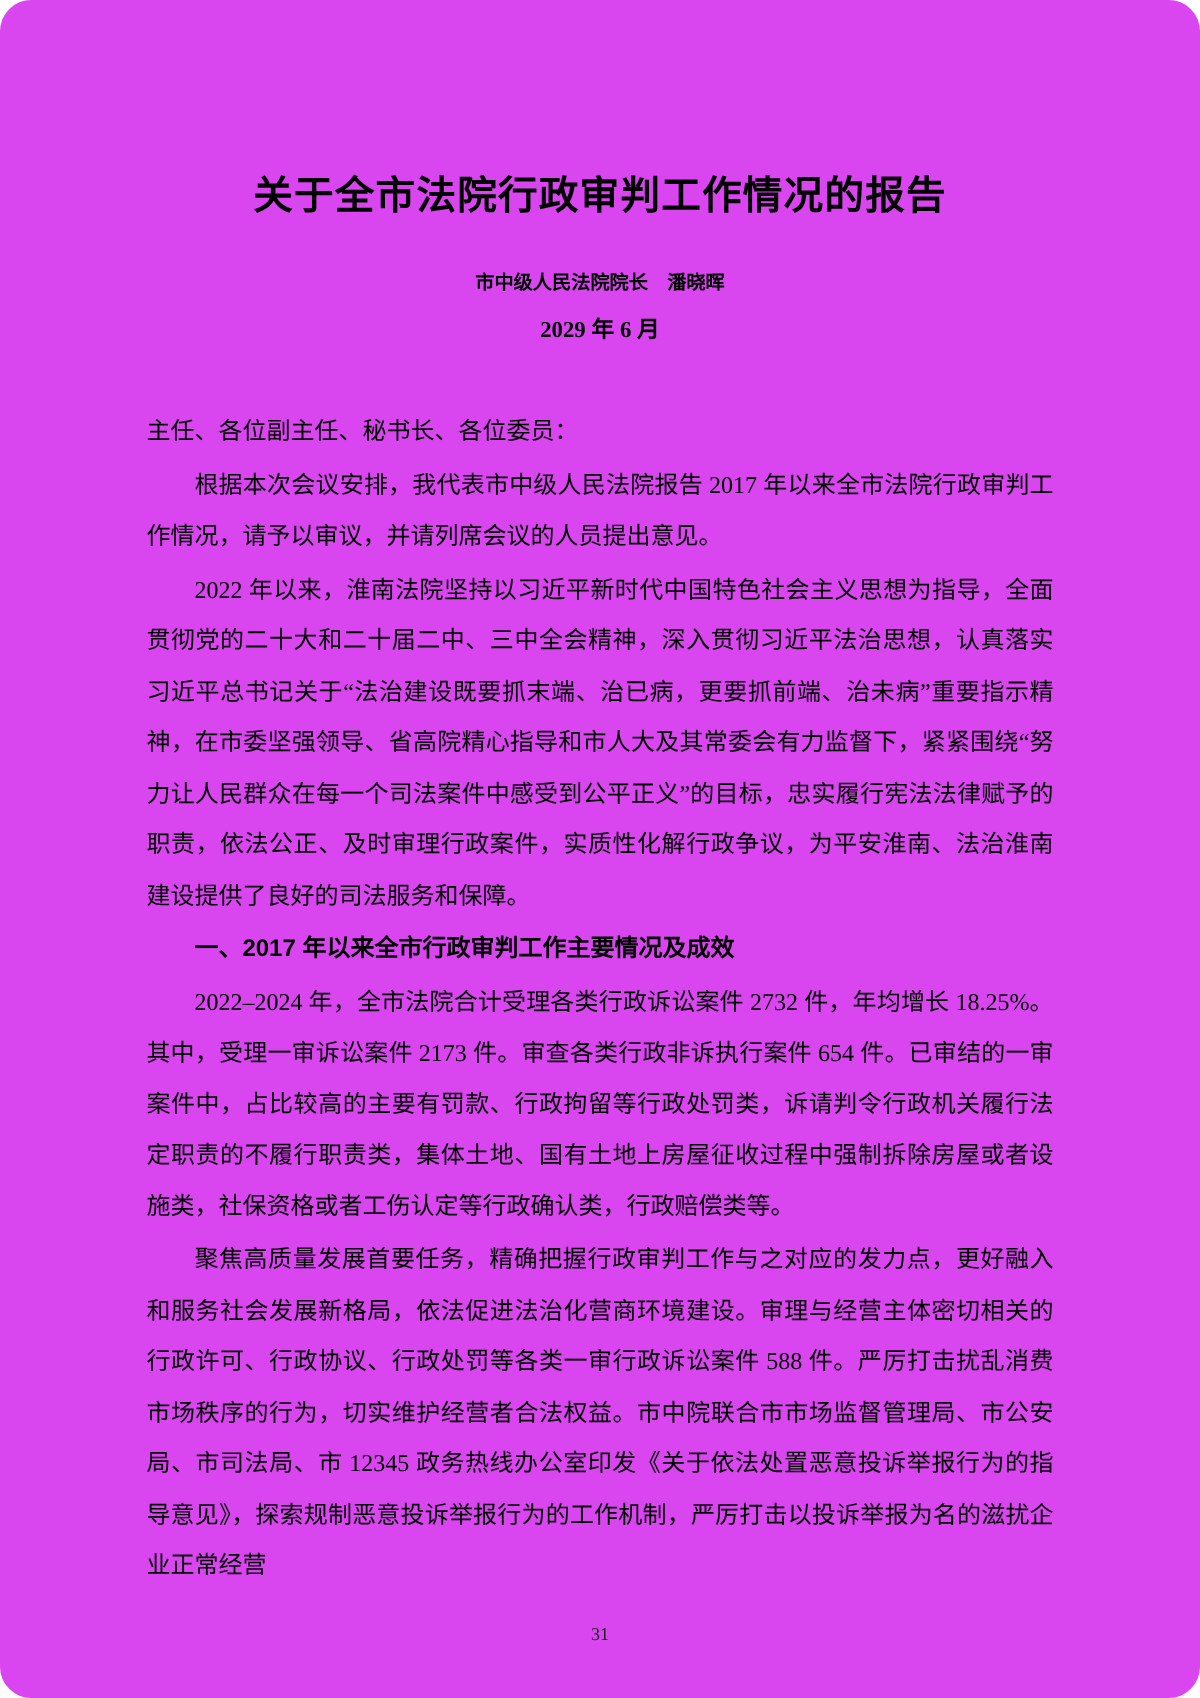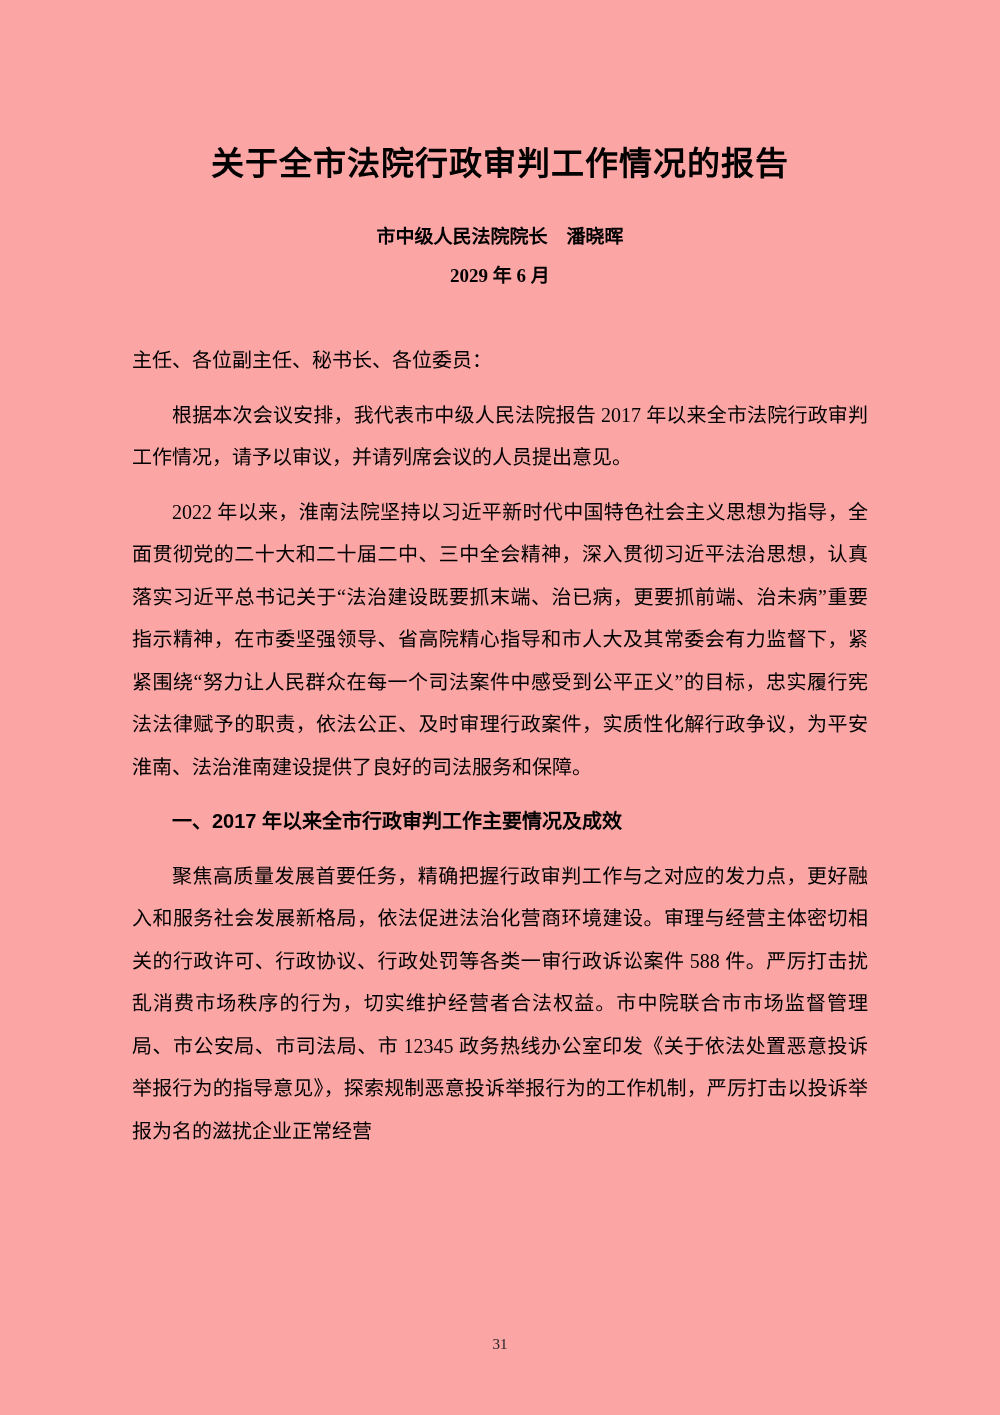--- a/index.html
+++ b/index.html
@@ -5,83 +5,84 @@
   html, body {
     margin: 0;
     padding: 0;
     background: #ffffff;
   }
   .page {
     position: relative;
     width: 1000px;
     height: 1415px;
     margin: 0 auto;
-    background: #fca5a5;
+    background: #d946ef;
     color: #000000;
     font-family: "Liberation Serif", "DejaVu Serif", serif;
     overflow: hidden;
     box-sizing: border-box;
+    border-radius: 26px;
   }
   .content {
     padding: 142px 120px 0 120px;
     box-sizing: border-box;
   }
   .doc-title {
     text-align: center;
     font-size: 33px;
     font-weight: 700;
     line-height: 44px;
     letter-spacing: 1px;
     font-family: "Liberation Serif", "DejaVu Serif", serif;
   }
   .doc-byline {
     margin-top: 38px;
     text-align: center;
-    font-size: 19px;
+    font-size: 16px;
     font-weight: 700;
     line-height: 26px;
     font-family: "Liberation Sans", "DejaVu Sans", sans-serif;
   }
   .doc-dateline {
     margin-top: 13px;
     text-align: center;
     font-size: 19px;
     font-weight: 700;
     line-height: 26px;
     font-family: "Liberation Serif", "DejaVu Serif", serif;
   }
   .doc-body {
     margin-top: 50px;
     font-size: 20px;
     line-height: 42.5px;
     text-align: justify;
     text-justify: inter-ideograph;
   }
   .doc-body p {
-    margin: 12px;
+    margin: 2px;
     padding: 0;
   }
   p.indent {
     text-indent: 2em;
   }
   p.heading-level-1 {
     text-indent: 2em;
     font-weight: 700;
     font-family: "Liberation Sans", "DejaVu Sans", sans-serif;
   }
   p.heading-level-2 {
     text-indent: 2em;
     font-weight: 700;
     font-family: "Liberation Serif", "DejaVu Serif", serif;
   }
   .page-number {
     position: absolute;
     left: 0;
     right: 0;
-    bottom: 62px;
+    bottom: 43px;
     text-align: center;
     font-size: 15px;
     color: #222222;
     font-family: "Liberation Serif", "DejaVu Serif", serif;
   }
 </style>
 </head>
 <body>
 
 <div class="page">
@@ -96,20 +97,21 @@
     <div class="doc-body">
 
       <p class="salutation">主任、各位副主任、秘书长、各位委员：</p>
 
       <p class="indent">根据本次会议安排，我代表市中级人民法院报告 2017 年以来全市法院行政审判工作情况，请予以审议，并请列席会议的人员提出意见。</p>
 
       <p class="indent">2022 年以来，淮南法院坚持以习近平新时代中国特色社会主义思想为指导，全面贯彻党的二十大和二十届二中、三中全会精神，深入贯彻习近平法治思想，认真落实习近平总书记关于“法治建设既要抓末端、治已病，更要抓前端、治未病”重要指示精神，在市委坚强领导、省高院精心指导和市人大及其常委会有力监督下，紧紧围绕“努力让人民群众在每一个司法案件中感受到公平正义”的目标，忠实履行宪法法律赋予的职责，依法公正、及时审理行政案件，实质性化解行政争议，为平安淮南、法治淮南建设提供了良好的司法服务和保障。</p>
 
       <p class="heading-level-1">一、2017 年以来全市行政审判工作主要情况及成效</p>
 
+      <p class="indent">2022–2024 年，全市法院合计受理各类行政诉讼案件 2732 件，年均增长 18.25%。其中，受理一审诉讼案件 2173 件。审查各类行政非诉执行案件 654 件。已审结的一审案件中，占比较高的主要有罚款、行政拘留等行政处罚类，诉请判令行政机关履行法定职责的不履行职责类，集体土地、国有土地上房屋征收过程中强制拆除房屋或者设施类，社保资格或者工伤认定等行政确认类，行政赔偿类等。</p>
 
 
       <p class="indent">聚焦高质量发展首要任务，精确把握行政审判工作与之对应的发力点，更好融入和服务社会发展新格局，依法促进法治化营商环境建设。审理与经营主体密切相关的行政许可、行政协议、行政处罚等各类一审行政诉讼案件 588 件。严厉打击扰乱消费市场秩序的行为，切实维护经营者合法权益。市中院联合市市场监督管理局、市公安局、市司法局、市 12345 政务热线办公室印发《关于依法处置恶意投诉举报行为的指导意见》，探索规制恶意投诉举报行为的工作机制，严厉打击以投诉举报为名的滋扰企业正常经营</p>
 
     </div>
   </div>
 
   <div class="page-number">31</div>
 </div>
 

